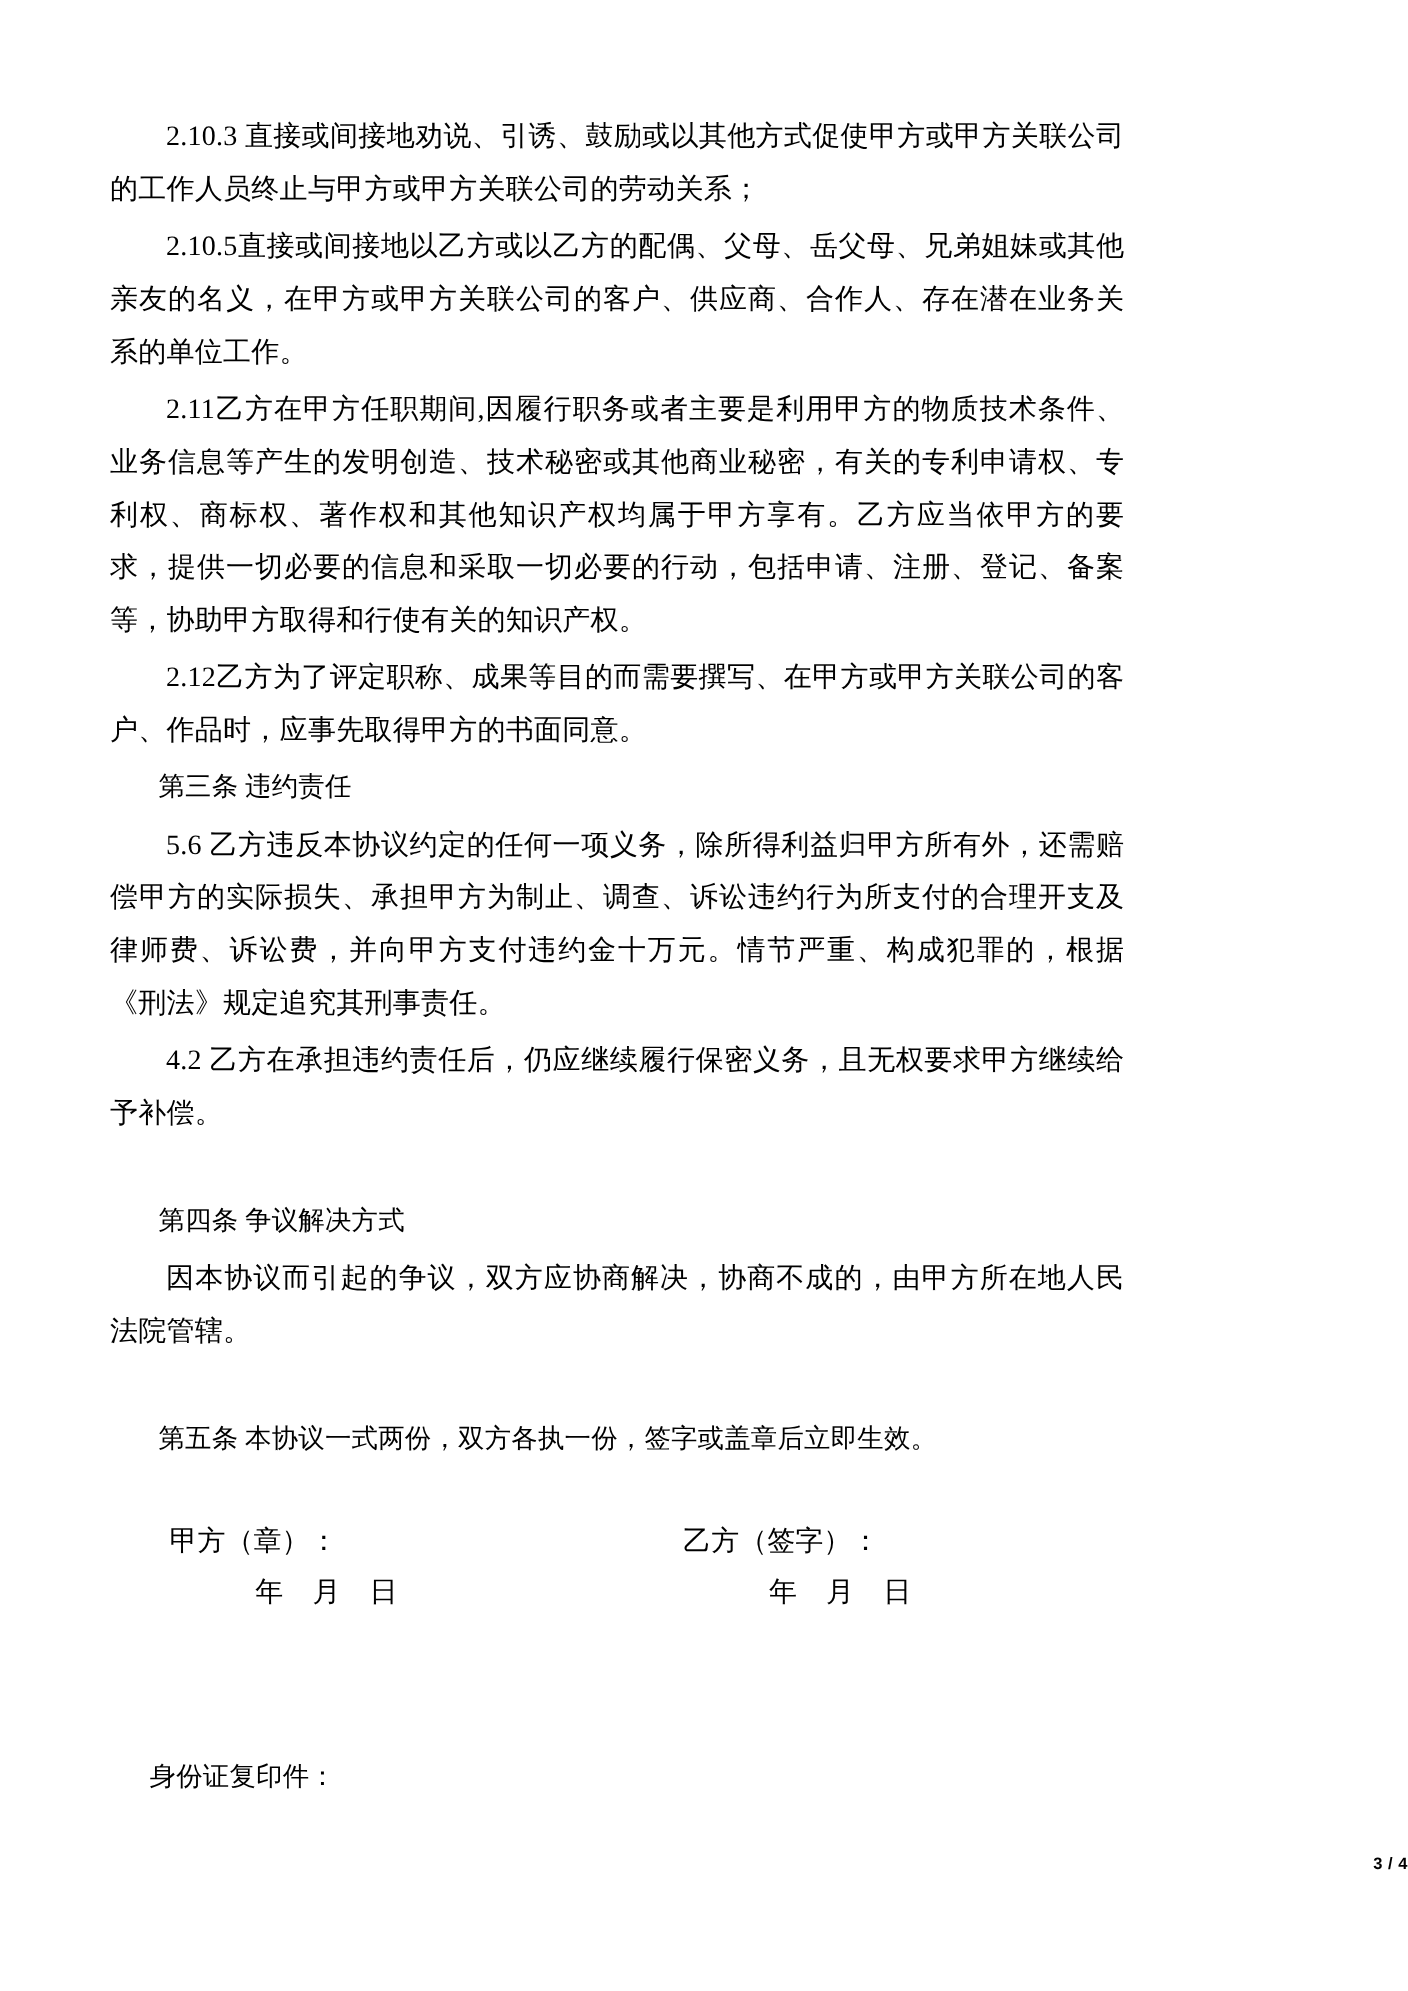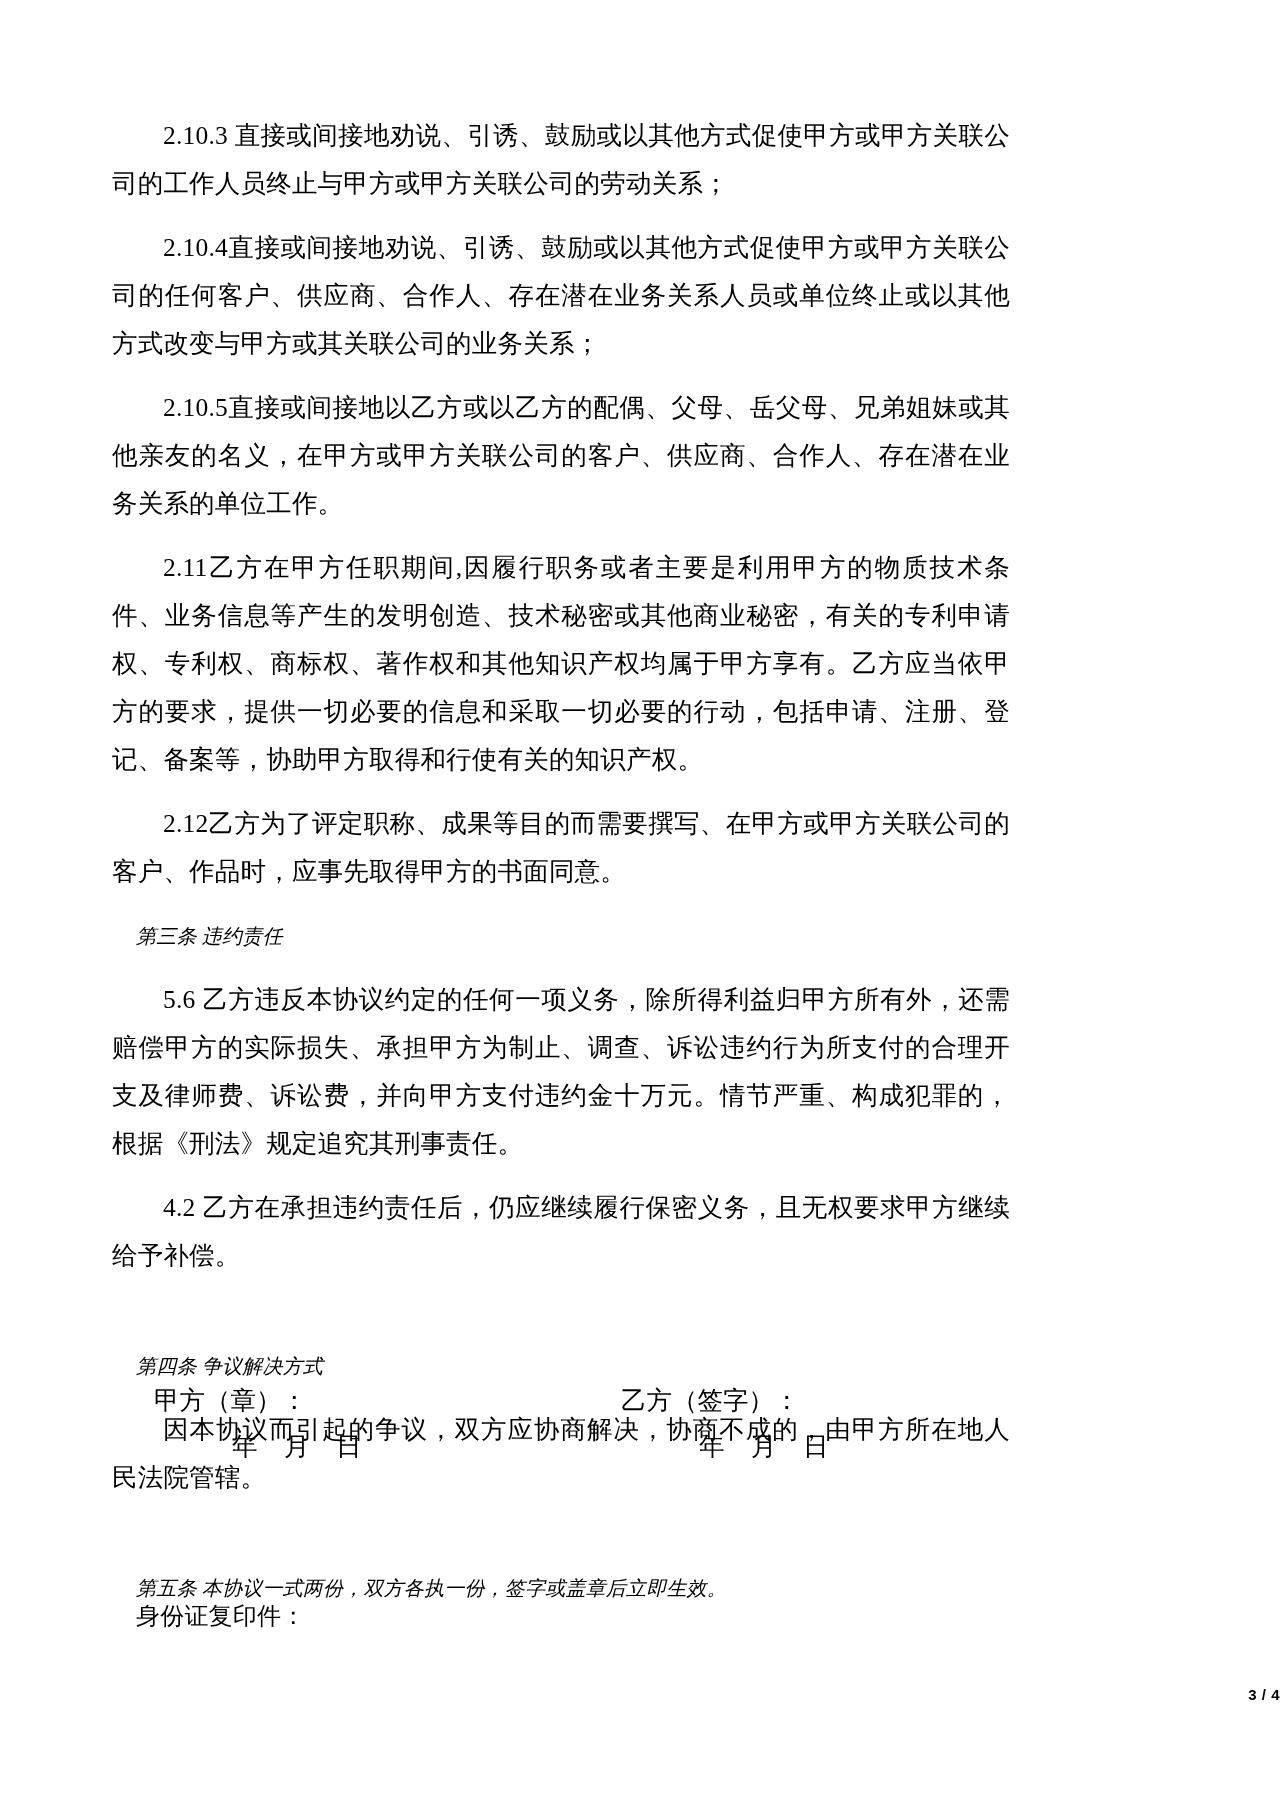--- a/index.html
+++ b/index.html
@@ -27,31 +27,30 @@
     top: 96px;
     width: 930px;
   }
   
   .para {
     font-size: 25.5px;
     line-height: 48px;
     text-align: justify;
     text-justify: inter-ideograph;
     text-indent: 2em;
-    margin: 16px;
+    margin: 4px;
     letter-spacing: 0.2px;
     word-break: break-all;
   }
   .heading {
-    font-size: 20px;
+    font-size: 24px;
     line-height: 48px;
     text-indent: 2em;
     margin: 0;
     letter-spacing: 0.2px;
-    font-style: italic;
   }
   .spacer-md { height: 46px; }
 
   
   .sign-block {
     position: absolute;
     left: 96px;
     top: 1378px;
     width: 930px;
     font-size: 25.5px;
@@ -102,21 +101,20 @@
 </style>
 </head>
 <body>
 
 <div class="page">
 
   <div class="doc-body">
 
     <p class="para">2.10.3 直接或间接地劝说、引诱、鼓励或以其他方式促使甲方或甲方关联公司的工作人员终止与甲方或甲方关联公司的劳动关系；</p>
 
-    <p class="para">2.10.4直接或间接地劝说、引诱、鼓励或以其他方式促使甲方或甲方关联公司的任何客户、供应商、合作人、存在潜在业务关系人员或单位终止或以其他方式改变与甲方或其关联公司的业务关系；</p>
 
     <p class="para">2.10.5直接或间接地以乙方或以乙方的配偶、父母、岳父母、兄弟姐妹或其他亲友的名义，在甲方或甲方关联公司的客户、供应商、合作人、存在潜在业务关系的单位工作。</p>
 
     <p class="para">2.11乙方在甲方任职期间,因履行职务或者主要是利用甲方的物质技术条件、业务信息等产生的发明创造、技术秘密或其他商业秘密，有关的专利申请权、专利权、商标权、著作权和其他知识产权均属于甲方享有。乙方应当依甲方的要求，提供一切必要的信息和采取一切必要的行动，包括申请、注册、登记、备案等，协助甲方取得和行使有关的知识产权。</p>
 
     <p class="para">2.12乙方为了评定职称、成果等目的而需要撰写、在甲方或甲方关联公司的客户、作品时，应事先取得甲方的书面同意。</p>
 
     <p class="heading">第三条 违约责任</p>
 
     <p class="para">5.6 乙方违反本协议约定的任何一项义务，除所得利益归甲方所有外，还需赔偿甲方的实际损失、承担甲方为制止、调查、诉讼违约行为所支付的合理开支及律师费、诉讼费，并向甲方支付违约金十万元。情节严重、构成犯罪的，根据《刑法》规定追究其刑事责任。</p>

